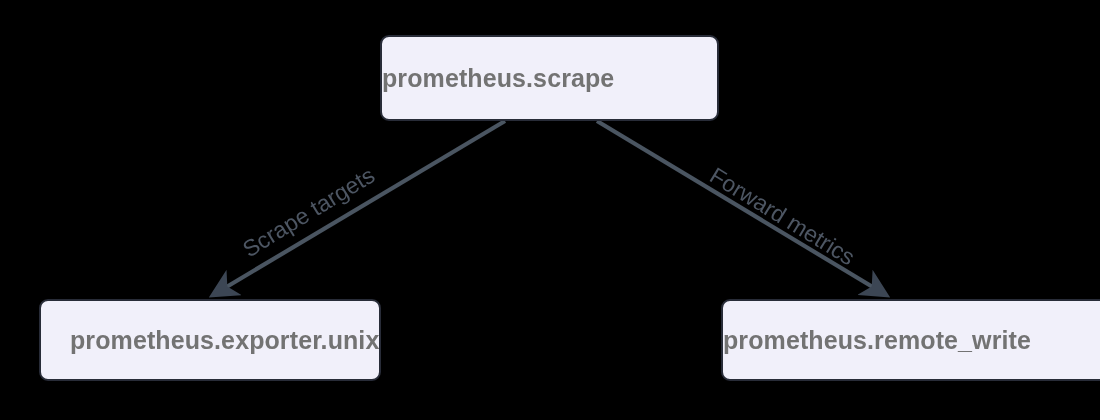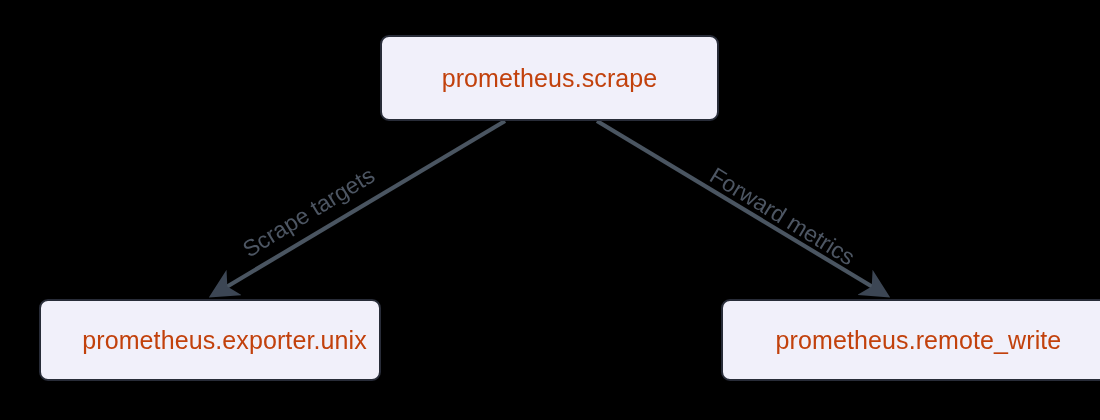--- a/index.html
+++ b/index.html
@@ -21,28 +21,27 @@
     left: 0;
     top: 0;
     width: 1100px;
     height: 420px;
   }
   .node {
     position: absolute;
     box-sizing: border-box;
     display: flex;
     align-items: center;
-    justify-content: center;
     background: #f1f0fa;
     border: 2.5px solid #282c38;
     border-radius: 9px;
-    color: #c2410c;
+    color: #737373;
     font-size: 25px;
     font-family: "Liberation Sans", sans-serif;
-    font-weight: 400;
+    font-weight: 700;
     letter-spacing: 0.1px;
     white-space: nowrap;
   }
   #node-scrape {
     left: 380px;
     top: 35px;
     width: 339px;
     height: 86px;
   }
   #node-exporter {

